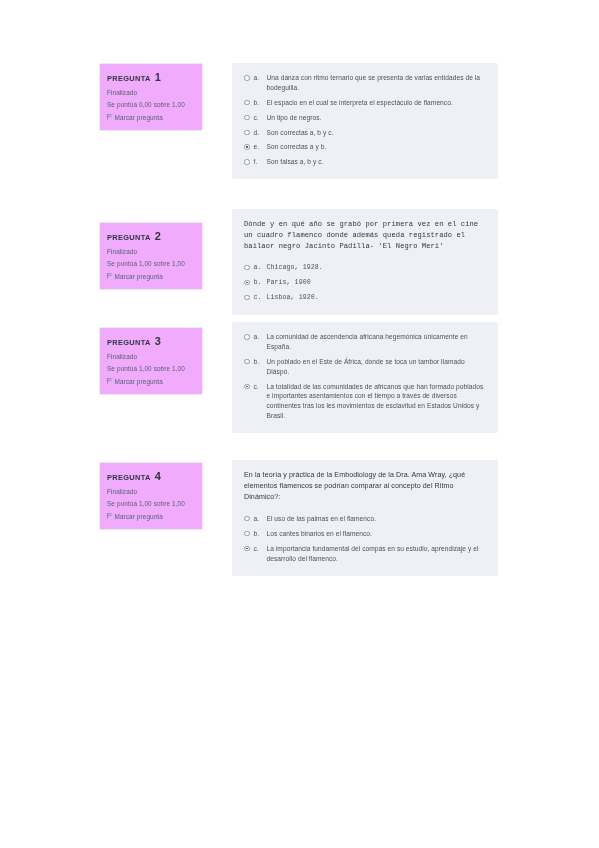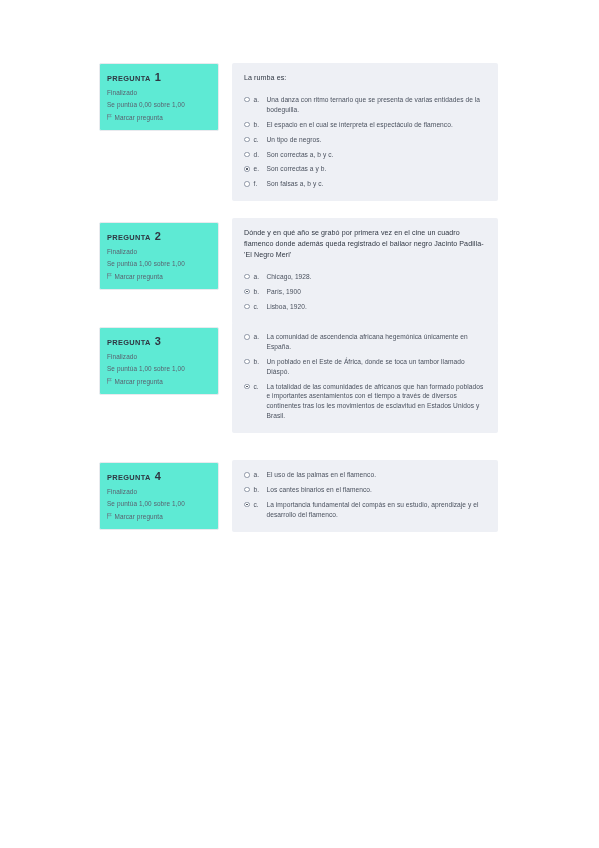--- a/index.html
+++ b/index.html
@@ -36,22 +36,22 @@
   
   .question {
     position: relative;
     margin: 0;
   }
 
   .q-info {
     position: absolute;
     left: 99px;
     top: 0;
-    width: 120px;
-    background: #5eead4;
+    width: 104px;
+    background: #f0abfc;
     border: 1px solid #e8eaee;
     border-radius: 2px;
     padding: 8px 7px 9px 7px;
     box-sizing: border-box;
   }
 
   .q-info-title {
     font-size: 7.4px;
     font-weight: bold;
     letter-spacing: 0.35px;
@@ -176,21 +176,20 @@
             <span>
               <svg class="flag-icon" viewBox="0 0 10 12" xmlns="http://www.w3.org/2000/svg">
                 <path d="M1 0.5 L1 11.5" stroke="#6b7280" stroke-width="1.2" fill="none"></path>
                 <path d="M1.6 1 L8.4 1 L6.6 3.2 L8.4 5.4 L1.6 5.4 Z" fill="none" stroke="#6b7280" stroke-width="1"></path>
               </svg>
             </span>
             <span>Marcar pregunta</span>
           </div>
         </div>
         <div class="q-content" style="top: 63px;">
-          <p class="q-text">La rumba es:</p>
           <ul class="answers">
             <li class="answer">
               <span class="radio"></span>
               <span class="ans-letter">a.</span>
               <span class="ans-text">Una danza con ritmo ternario que se presenta de varias entidades de la bodeguilla.</span>
             </li>
             <li class="answer">
               <span class="radio"></span>
               <span class="ans-letter">b.</span>
               <span class="ans-text">El espacio en el cual se interpreta el espectáculo de flamenco.</span>
@@ -229,21 +228,21 @@
           <div class="q-flag">
             <span>
               <svg class="flag-icon" viewBox="0 0 10 12" xmlns="http://www.w3.org/2000/svg">
                 <path d="M1 0.5 L1 11.5" stroke="#6b7280" stroke-width="1.2" fill="none"></path>
                 <path d="M1.6 1 L8.4 1 L6.6 3.2 L8.4 5.4 L1.6 5.4 Z" fill="none" stroke="#6b7280" stroke-width="1"></path>
               </svg>
             </span>
             <span>Marcar pregunta</span>
           </div>
         </div>
-        <div class="q-content" style="top: 218px;">
+        <div class="q-content" style="top: 209px; font-family: Liberation Mono, monospace;">
           <p class="q-text">Dónde y en qué año se grabó por primera vez en el cine un cuadro flamenco donde además queda registrado el bailaor negro Jacinto Padilla- 'El Negro Meri'</p>
           <ul class="answers">
             <li class="answer">
               <span class="radio"></span>
               <span class="ans-letter">a.</span>
               <span class="ans-text">Chicago, 1928.</span>
             </li>
             <li class="answer">
               <span class="radio checked"></span>
               <span class="ans-letter">b.</span>
@@ -307,20 +306,21 @@
             <span>
               <svg class="flag-icon" viewBox="0 0 10 12" xmlns="http://www.w3.org/2000/svg">
                 <path d="M1 0.5 L1 11.5" stroke="#6b7280" stroke-width="1.2" fill="none"></path>
                 <path d="M1.6 1 L8.4 1 L6.6 3.2 L8.4 5.4 L1.6 5.4 Z" fill="none" stroke="#6b7280" stroke-width="1"></path>
               </svg>
             </span>
             <span>Marcar pregunta</span>
           </div>
         </div>
         <div class="q-content" style="top: 460px;">
+          <p class="q-text">En la teoría y práctica de la Embodiology de la Dra. Ama Wray, ¿qué elementos flamencos se podrían comparar al concepto del Ritmo Dinámico?:</p>
           <ul class="answers">
             <li class="answer">
               <span class="radio"></span>
               <span class="ans-letter">a.</span>
               <span class="ans-text">El uso de las palmas en el flamenco.</span>
             </li>
             <li class="answer">
               <span class="radio"></span>
               <span class="ans-letter">b.</span>
               <span class="ans-text">Los cantes binarios en el flamenco.</span>

